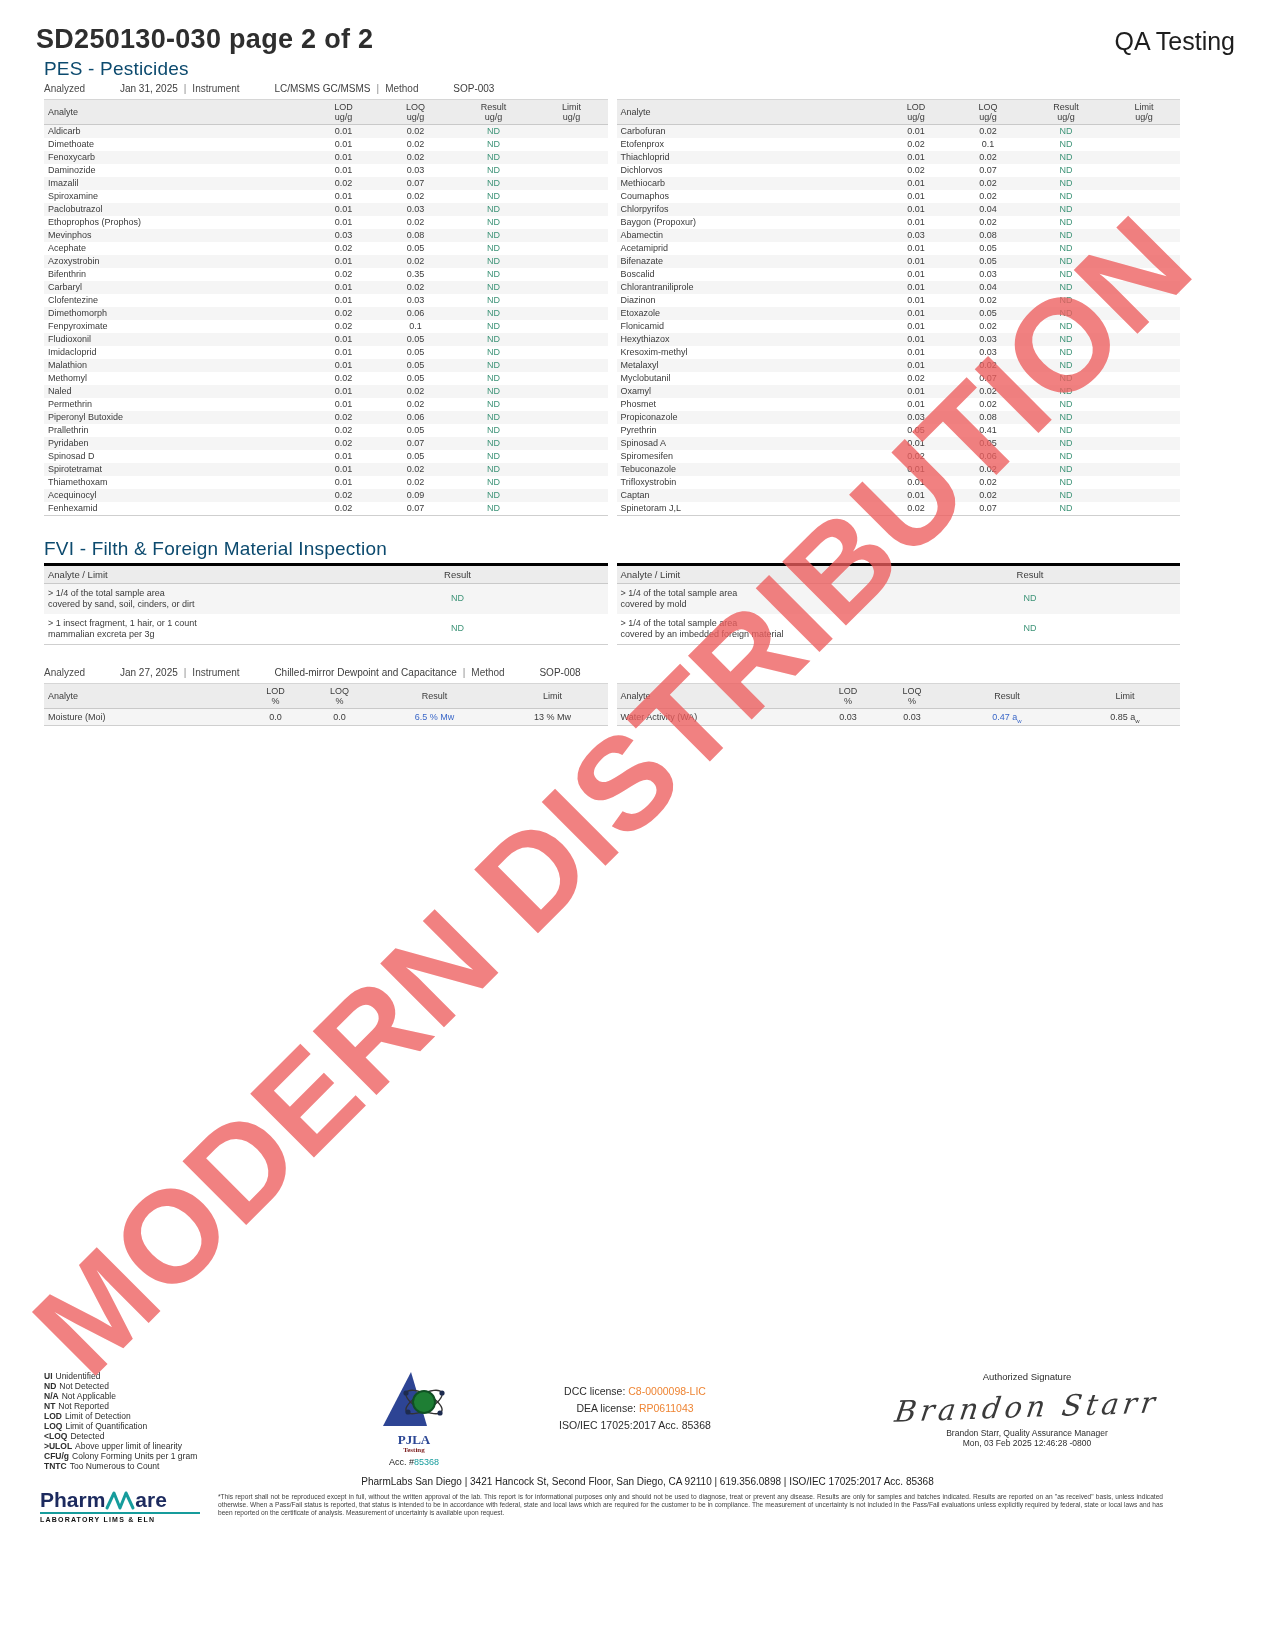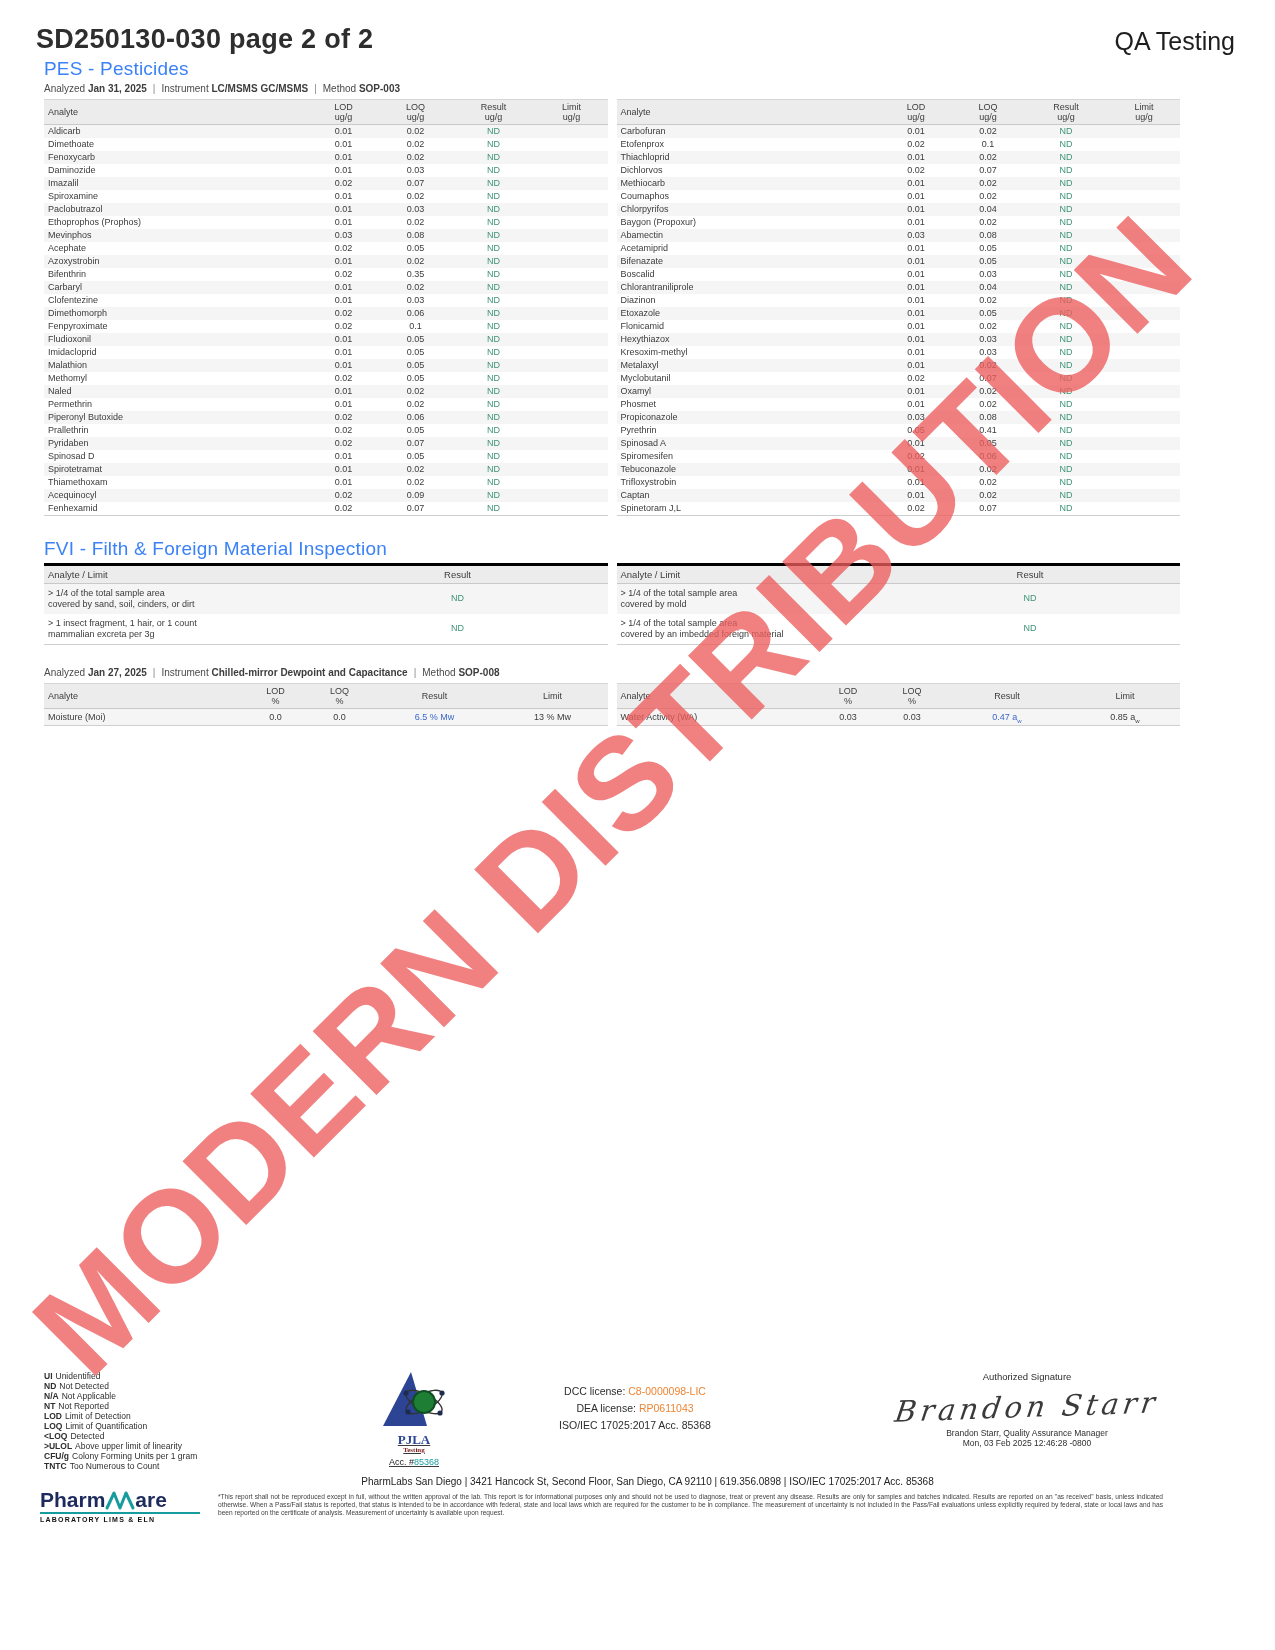--- a/index.html
+++ b/index.html
@@ -3,23 +3,23 @@
 <meta charset="utf-8">
 <style>
   html,body{margin:0;padding:0;}
   body{width:1275px;height:1650px;position:relative;overflow:hidden;background:#fff;
        font-family:"Liberation Sans",sans-serif;color:#3b3b3b;}
   .page{position:absolute;inset:0;}
   
   .hdr{position:absolute;left:36px;top:24px;font-size:27px;font-weight:700;color:#2e2e2e;letter-spacing:.3px;}
   .qa{position:absolute;right:40px;top:27px;font-size:25px;font-weight:400;color:#1e1e1e;}
   .content{position:absolute;left:44px;top:58px;width:1136px;}
-  .stitle{margin:0 0 3px 0;font-size:19px;font-weight:500;color:#3b82f6;letter-spacing:.2px;}
+  .stitle{margin:0 0 3px 0;font-size:19px;font-weight:500;color:#0c4a6e;letter-spacing:.2px;}
   .meta{font-size:10px;color:#4a4a4a;margin-bottom:5px;}
-  .meta b{font-weight:700;color:#3d3d3d;}
+  .meta b{font-weight:400;color:#3d3d3d;margin-left:32px;}
   .meta .pipe{margin:0 6px;color:#8a8a8a;}
   .duo{display:flex;gap:9px;}
   .half{flex:1;min-width:0;}
   
   .phead{display:grid;grid-template-columns:1fr 72px 72px 84px 72px;background:#ececec;
          border-top:1px solid #d6d6d6;border-bottom:1px solid #c9c9c9;font-size:9px;color:#3c3c3c;padding:2px 0;}
   .phead .hc{text-align:center;line-height:10px;}
   .phead .ha{display:flex;align-items:center;padding-left:4px;}
   .pbody{border-bottom:1px solid #cfcfcf;}
   .prow{display:grid;grid-template-columns:1fr 72px 72px 84px 72px;font-size:9px;height:13px;line-height:13px;}
@@ -48,21 +48,21 @@
   .mrow .c{text-align:center;}
   .bluev{color:var(--blue,#3a67c8);}
   sub{font-size:6px;}
   
   .wm{position:absolute;left:612px;top:795px;transform:translate(-50%,-50%) rotate(-45deg);
       font-size:131px;font-weight:700;letter-spacing:1px;white-space:nowrap;color:var(--wm,#ee5e5e);
       opacity:.78;z-index:60;pointer-events:none;}
   
   .legend{position:absolute;left:44px;top:1371px;font-size:8.5px;line-height:10px;color:#2e2e2e;}
   .legend b{font-weight:700;margin-right:3px;}
-  .pjla{position:absolute;left:356px;top:1366px;width:116px;text-align:center;text-decoration:underline;}
+  .pjla{position:absolute;left:356px;top:1366px;width:116px;text-align:center;}
   .pjla .nm{font-family:"Liberation Serif",serif;font-weight:700;font-size:13px;color:var(--pjlablue,#2c4795);line-height:12px;}
   .pjla .tg{font-family:"Liberation Serif",serif;font-weight:700;font-size:7px;color:var(--dkred,#7c1d1d);line-height:9px;}
   .pjla .acc{font-size:9px;color:#222;margin-top:2px;}
   .pjla .acc .num{color:var(--teal,#169c9c);}
   .lic{position:absolute;left:468px;top:1383px;width:334px;text-align:center;font-size:10.5px;color:#2d2d2d;line-height:17px;}
   .lic .val{color:var(--orange,#ee8433);}
   .sig{position:absolute;left:872px;top:1371px;width:310px;text-align:center;}
   .sig .lbl{font-size:9.5px;color:#2e2e2e;}
   .sig .script{font-family:"DejaVu Serif",serif;font-style:italic;font-size:29px;color:#3a3a3a;
                letter-spacing:4px;transform:rotate(-2deg) skewX(-10deg);margin:8px 0 4px 0;white-space:nowrap;}

